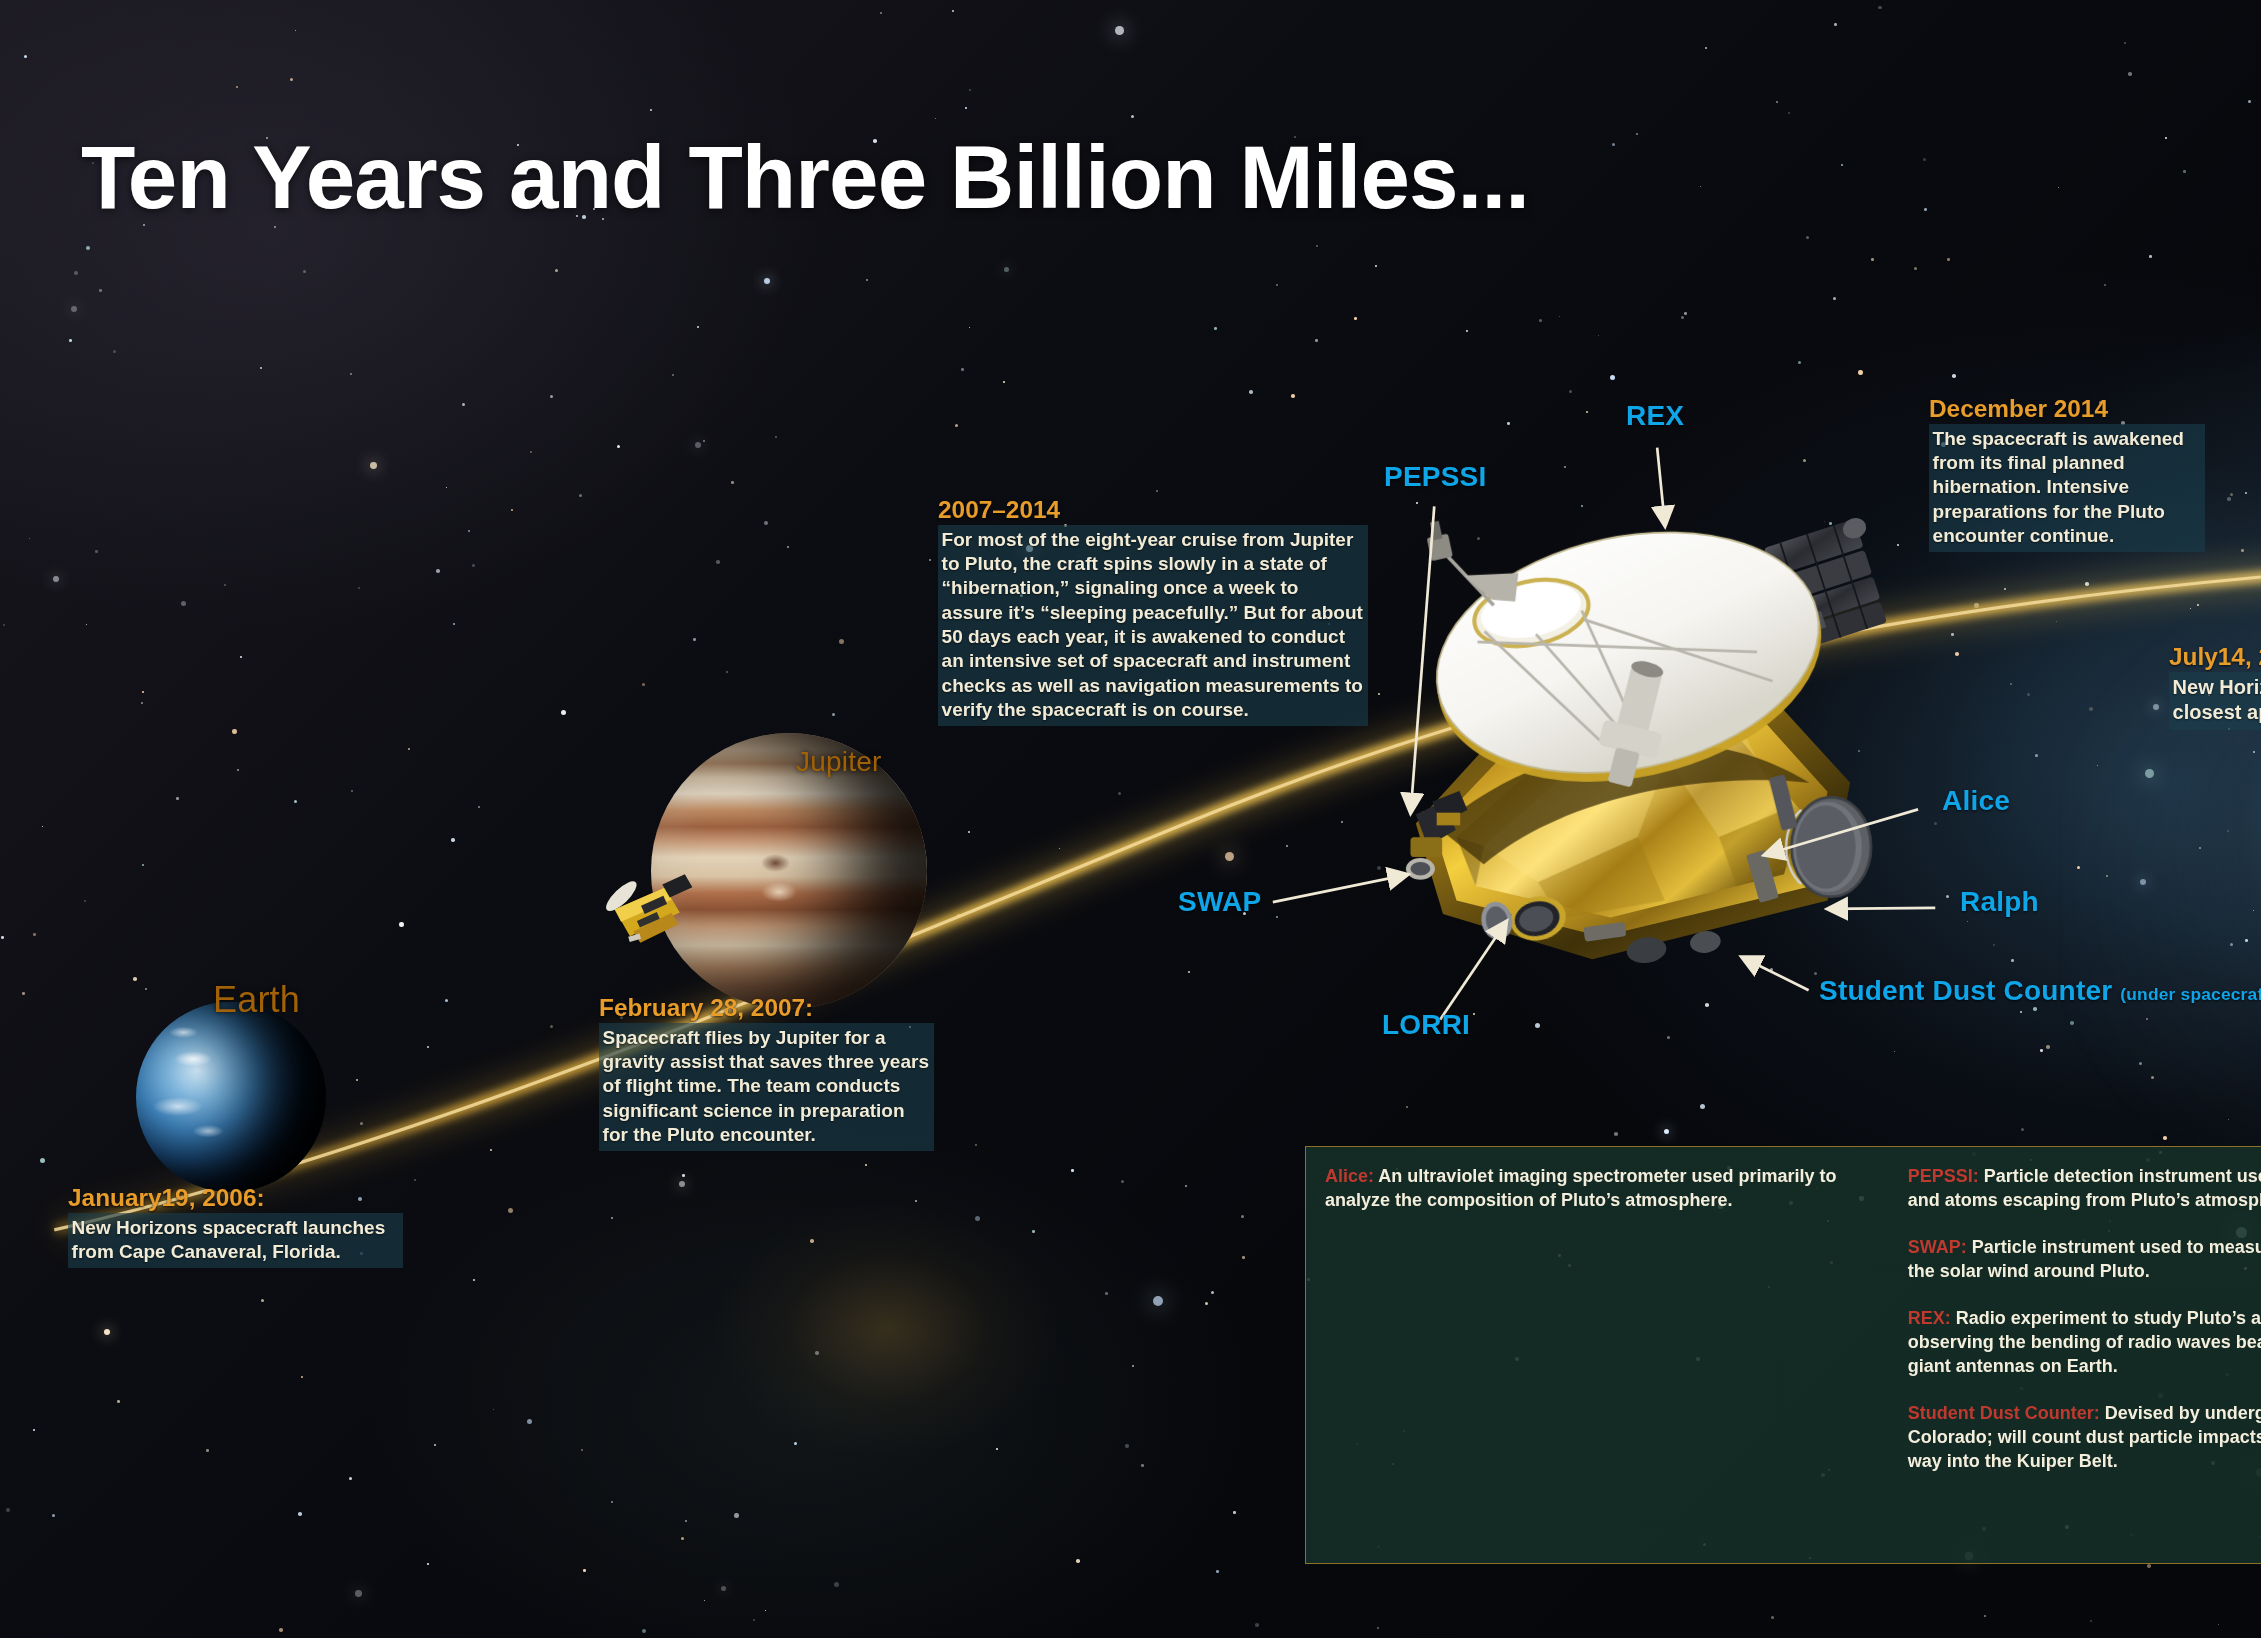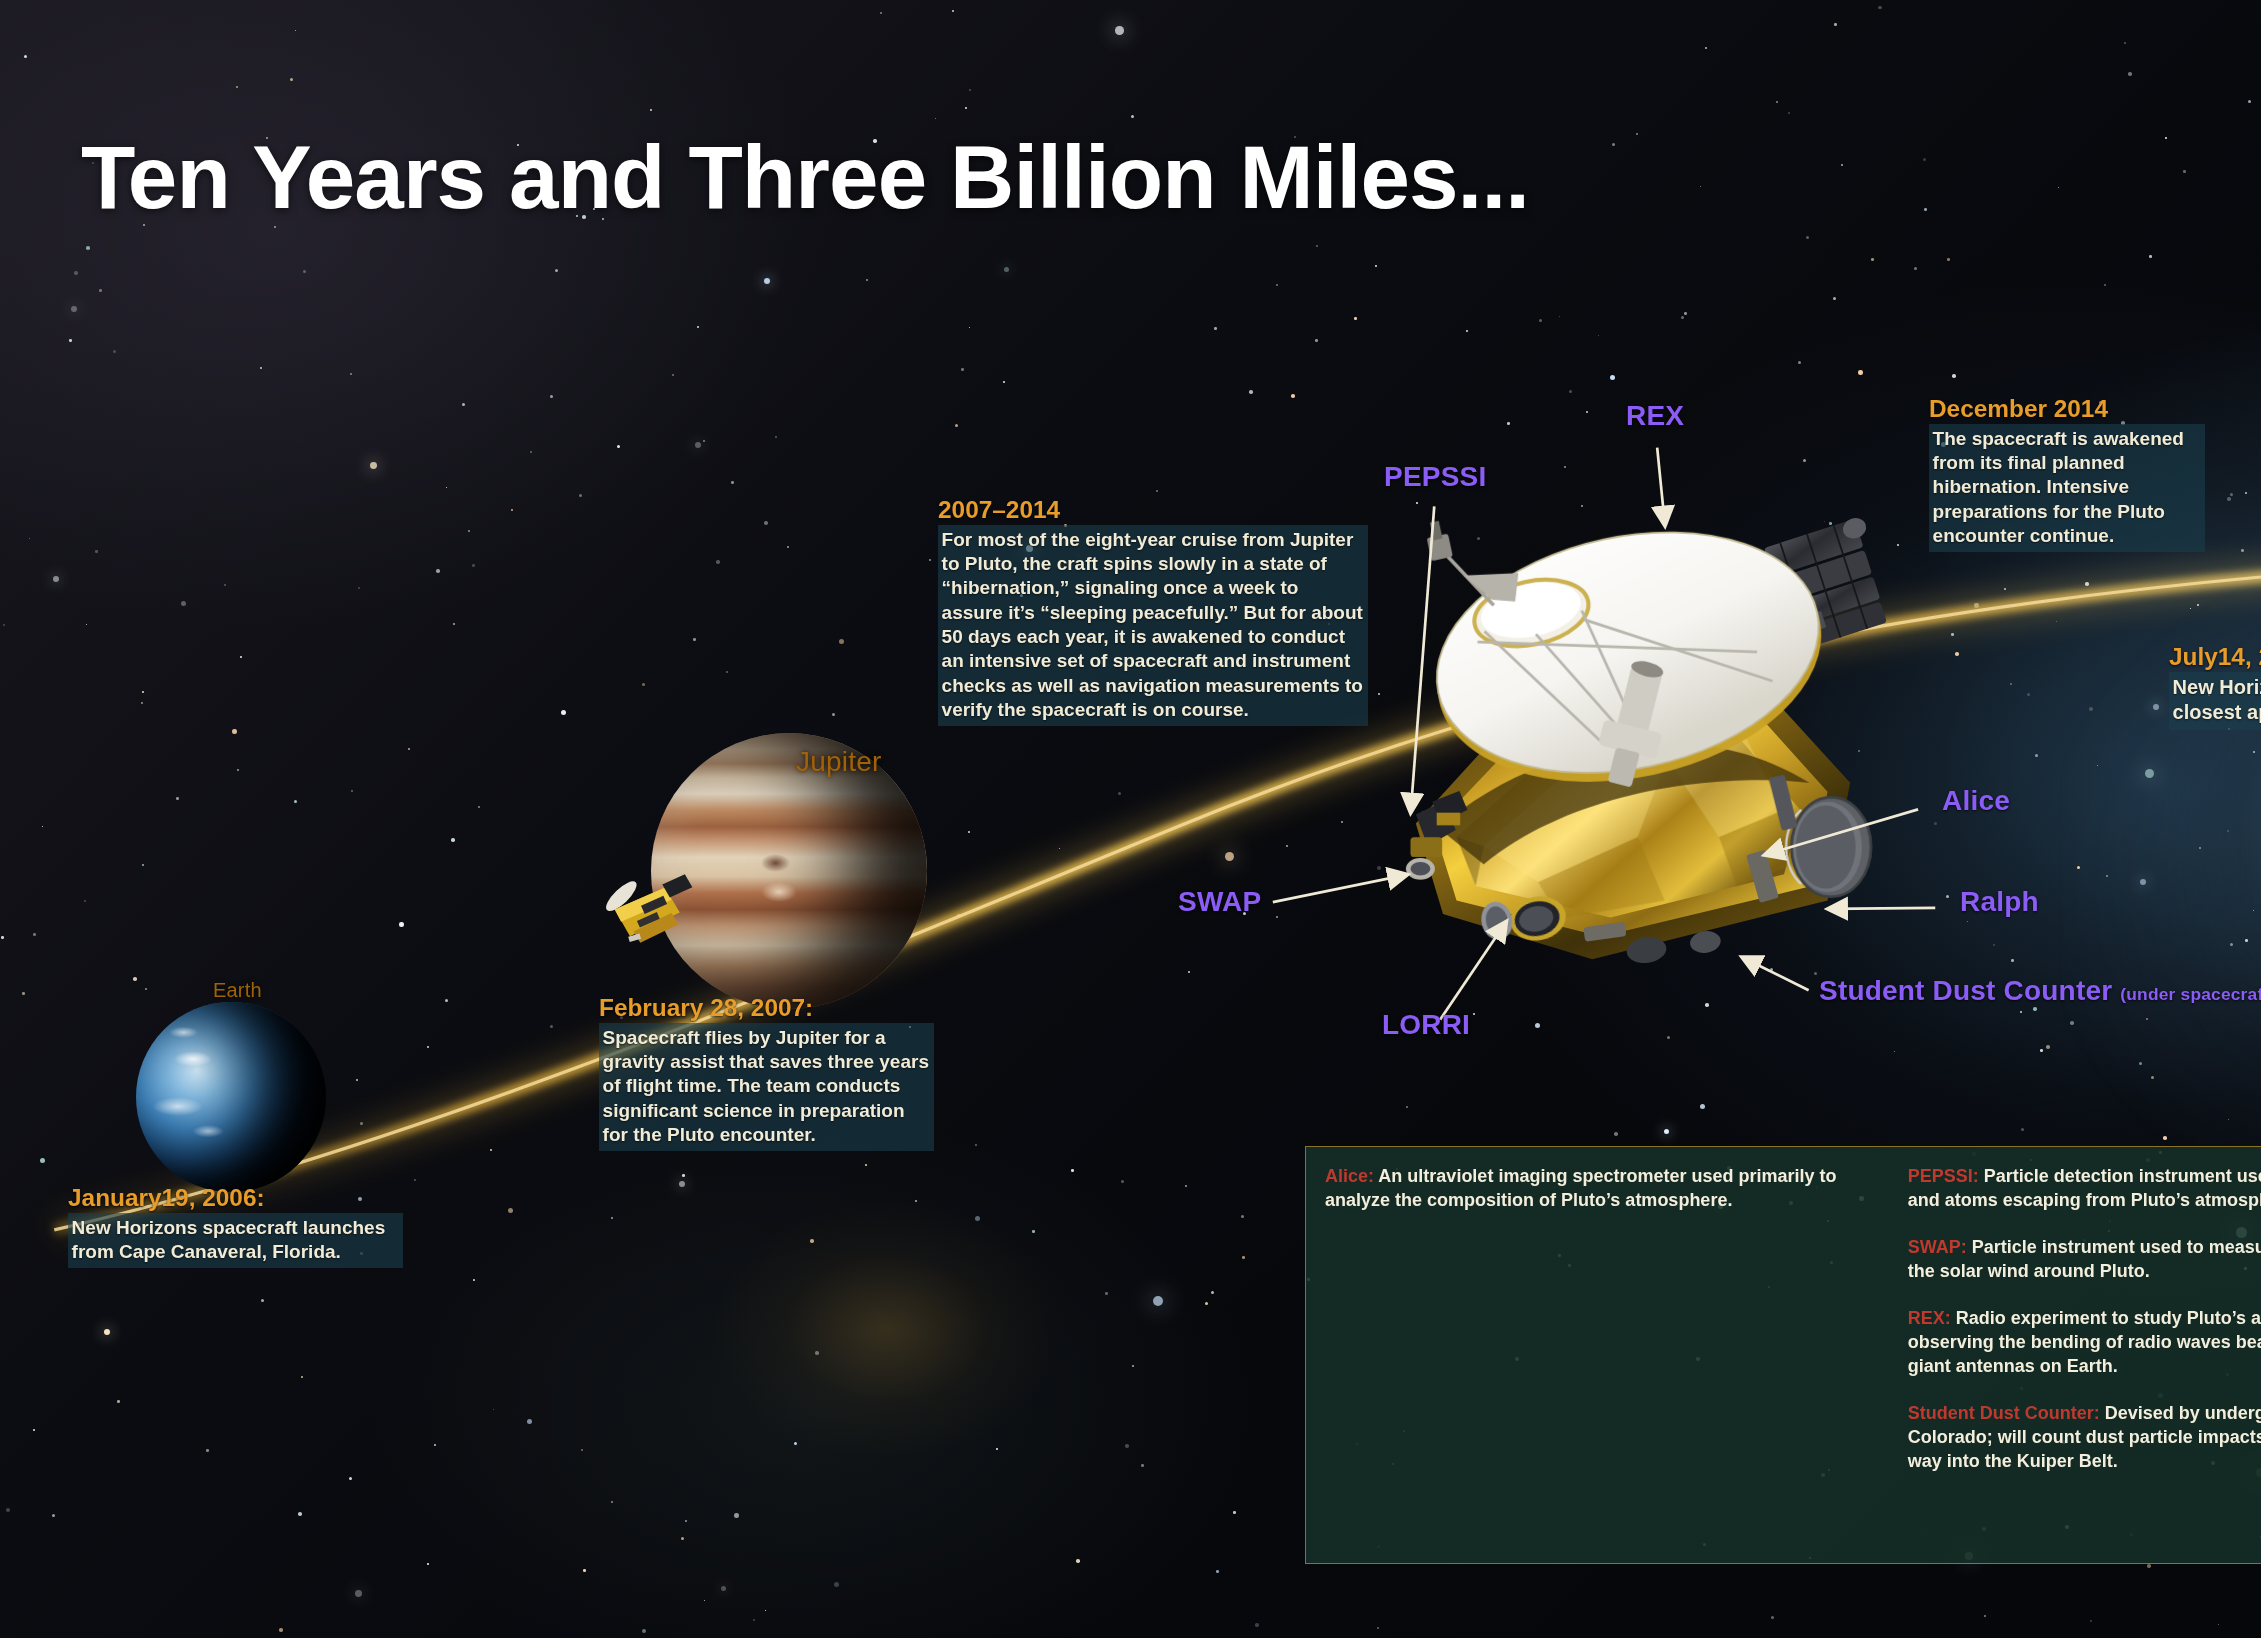--- a/index.html
+++ b/index.html
@@ -99,21 +99,21 @@
   .card .body {
     color:#F2EBD6; font-weight:700; line-height:1.28;
     background:rgba(26,62,76,.62);
     padding:2.7px 4.5px 3.6px 3.6px;
     display:inline-block;
     text-shadow:0 0.5px 1.8px rgba(0,0,0,.55);
   }
 
   
   .callout {
-    position:absolute; color:#8b5cf6; font-weight:700;
+    position:absolute; color:#0ea5e9; font-weight:700;
     font-family:"Liberation Sans", sans-serif; letter-spacing:0.2px;
     text-shadow:0 0.9px 2.7px rgba(0,0,0,.8);
     white-space:nowrap;
   }
   .callout .sub { font-size:.62em; font-weight:700; }
 
   
   .panel {
     position:absolute; left:1305px; top:1146px; width:1171px; height:418px;
     background:rgba(22,48,40,.88);
@@ -553,21 +553,21 @@
       </filter>
     </defs>
     <path d="M 120 2720 C 900 2540, 1700 2200, 2600 1830 C 3400 1500, 4300 1290, 5700 1230" fill="none" stroke="url(#traj)" stroke-width="64" opacity="0.30" filter="url(#trajblur2)"></path>
     <path d="M 120 2720 C 900 2540, 1700 2200, 2600 1830 C 3400 1500, 4300 1290, 5700 1230" fill="none" stroke="url(#traj)" stroke-width="26" filter="url(#trajblur)"></path>
     <path d="M 120 2720 C 900 2540, 1700 2200, 2600 1830 C 3400 1500, 4300 1290, 5700 1230" fill="none" stroke="#f4dc9c" stroke-width="7" opacity="0.85"></path>
   </svg>
 
   <div class="planet earth">
     <div class="earth-clouds"></div>
   </div>
-  <div class="planet-label" style="left:213px; top:979px; font-size:20px;">Earth</div>
+  <div class="planet-label" style="left:213px; top:979px; font-size:36px;">Earth</div>
 
   <div class="planet jupiter">
     <div class="jupiter-spot"></div>
     <div class="jupiter-storm"></div>
   </div>
   <div class="planet-label" style="left:796px; top:746px; font-size:28px;">Jupiter</div>
 
   <svg class="craft-mini" style="left:583px; top:846px; width:127px; height:118px;" viewBox="0 0 280 260">
     <g transform="rotate(-16 140 130)">
       <ellipse cx="92" cy="96" rx="44" ry="16" fill="#e7e3d6" transform="rotate(-28 92 96)"></ellipse>

